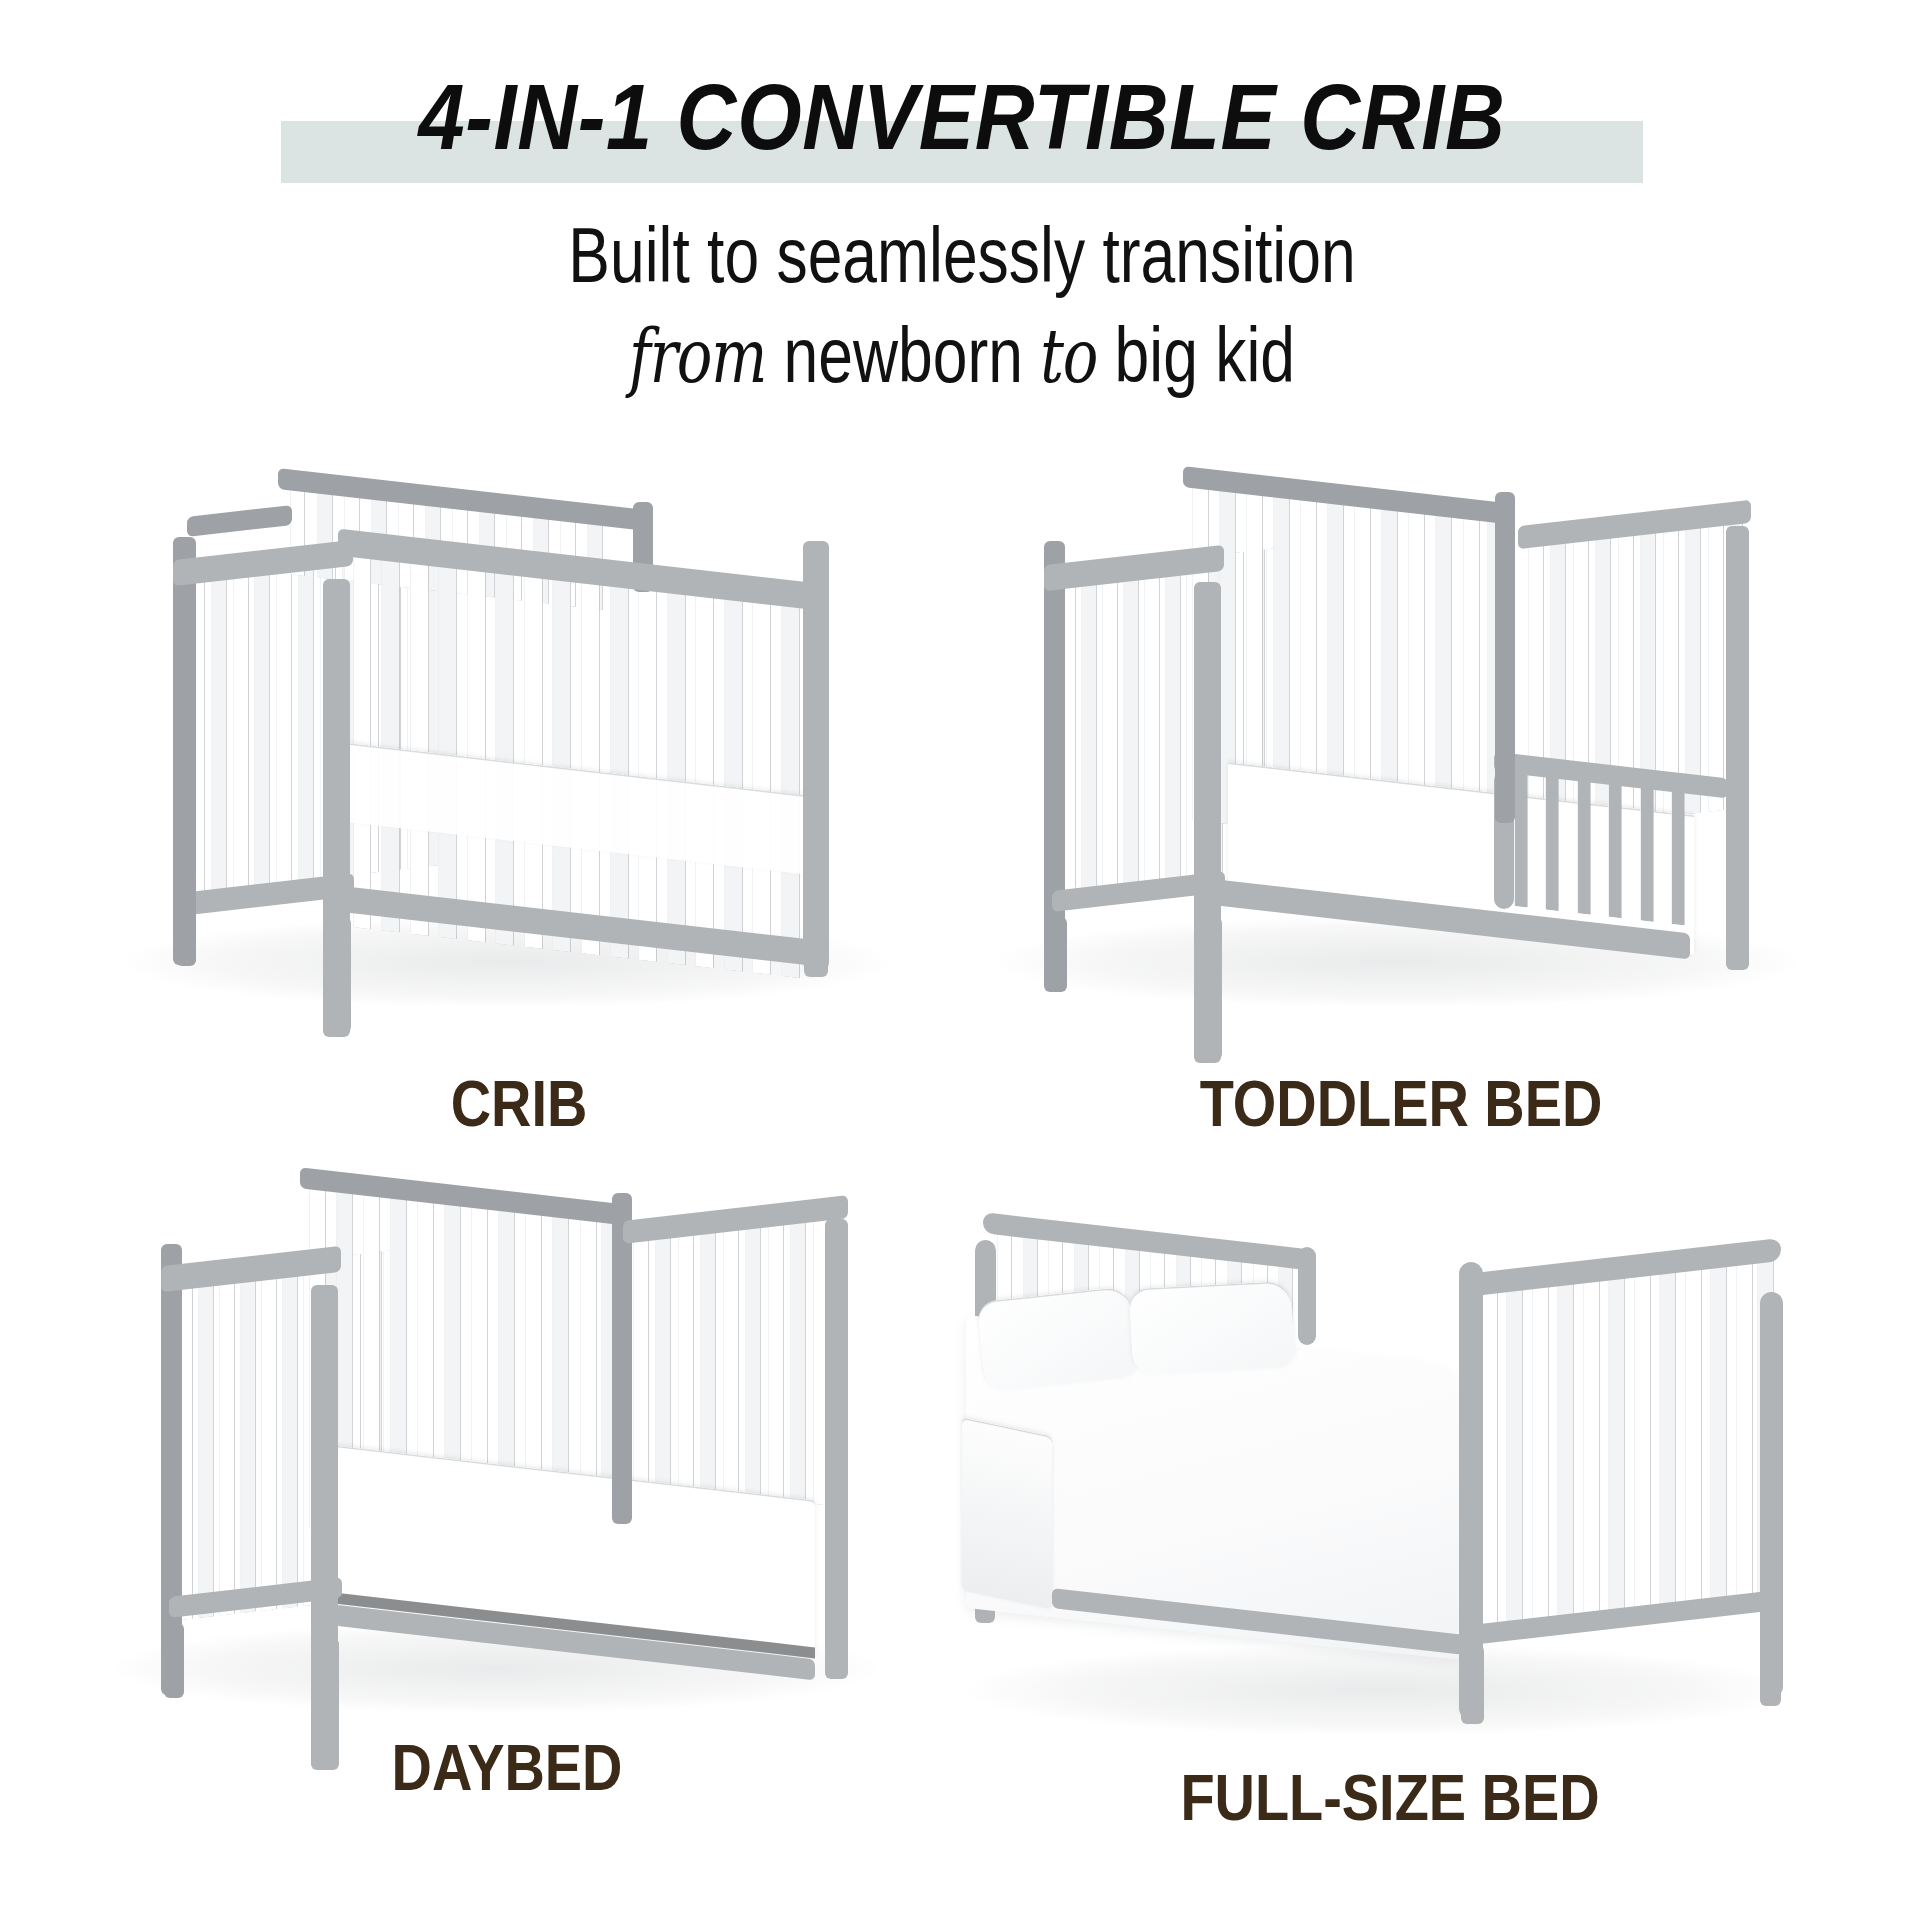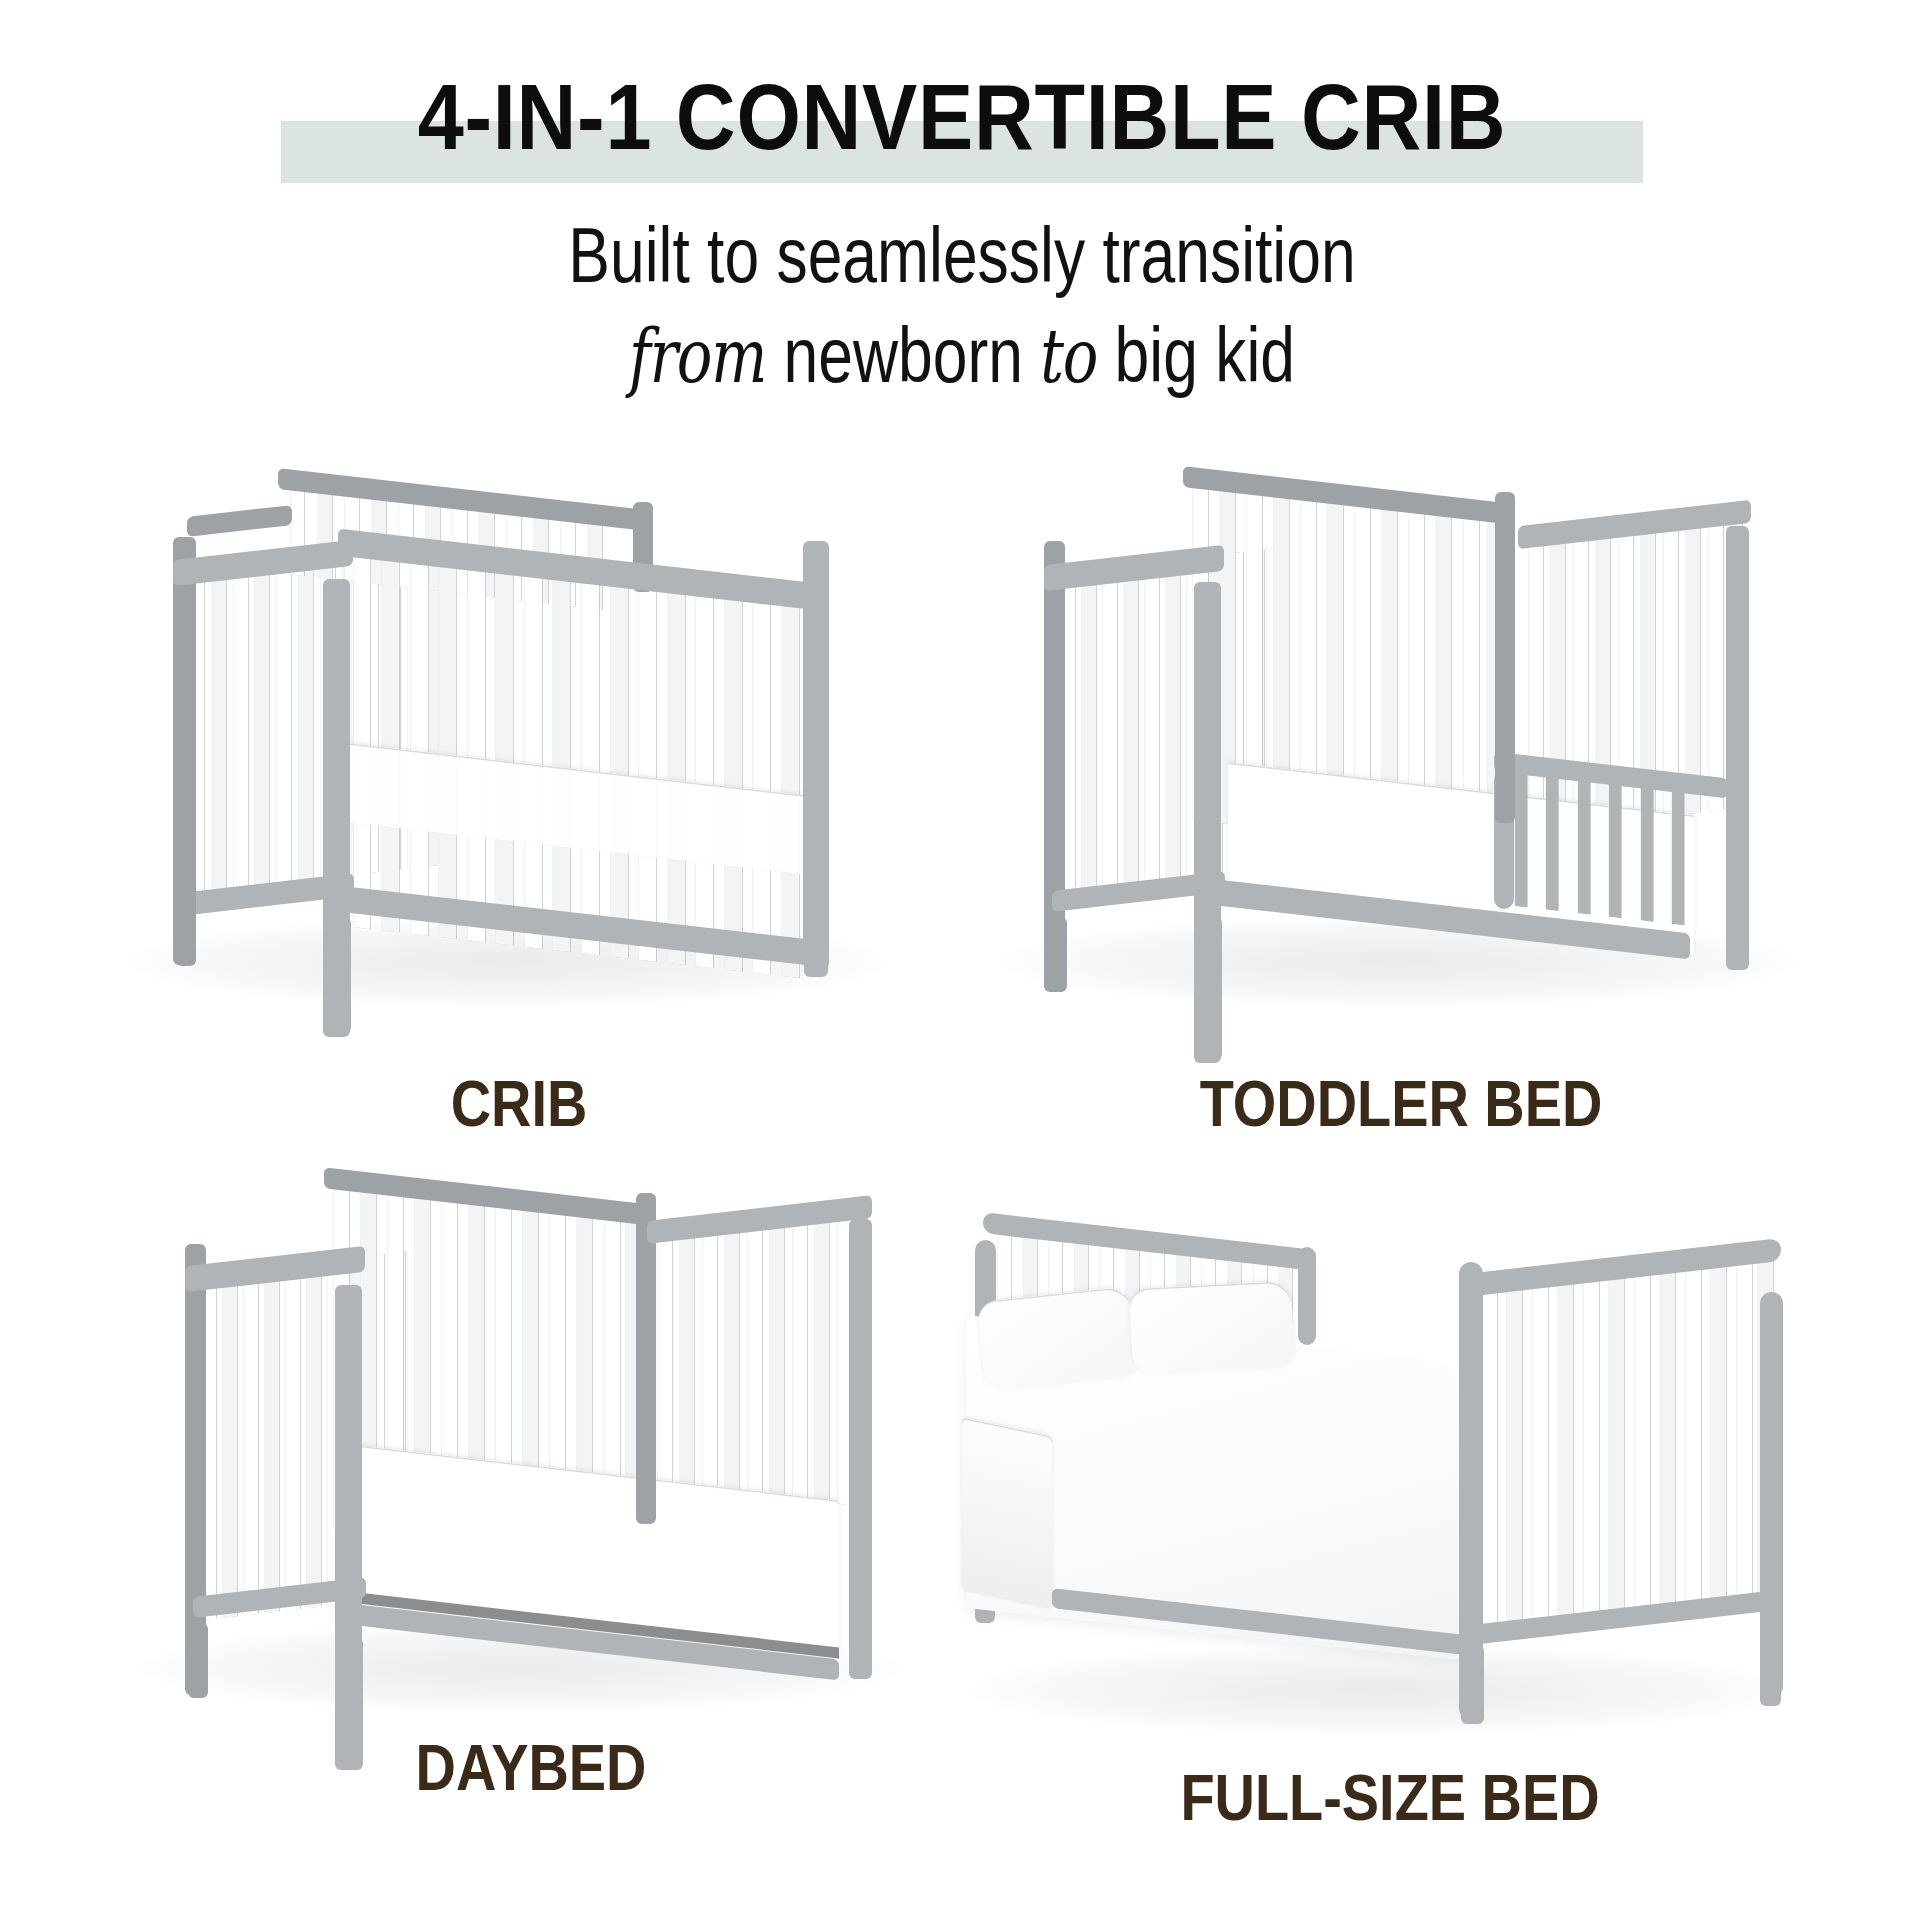--- a/index.html
+++ b/index.html
@@ -8,21 +8,21 @@
     width:1924px;height:1924px;
     font-family:"Liberation Sans", sans-serif;
     color:#111;
     overflow:hidden;
     position:relative;
   }
   .page{position:relative;width:1924px;height:1924px;background:#ffffff;}
 
   
   .header{position:absolute;left:0;top:0;width:1924px;text-align:center;}
-  .headline-wrap{position:relative;height:188px;}
+  .headline-wrap{position:relative;height:188px;font-style:italic;}
   .headline-band{
     position:absolute;left:50%;transform:translateX(-50%);
     top:121px;width:1362px;height:62px;background:#dbe3e3;
   }
   .headline{
     position:absolute;left:0;right:0;top:71px;
     font-size:92px;line-height:1;font-weight:700;
     letter-spacing:0.8px;color:#0d0d0d;
     transform:scaleX(0.90);
     white-space:nowrap;
@@ -41,21 +41,21 @@
     font-family:"DejaVu Serif", serif;
     font-style:italic;font-weight:400;
     font-size:74px;letter-spacing:-1.5px;
   }
 
   
   .grid{position:absolute;left:0;top:466px;width:1924px;}
   .cell{position:absolute;}
   .c1{left:98px;top:0px;width:842px;height:661px;}
   .c2{left:969px;top:0px;width:864px;height:661px;}
-  .c3{left:110px;top:706px;width:842px;height:661px;}
+  .c3{left:86px;top:706px;width:842px;height:661px;}
   .c4{left:939px;top:736px;width:902px;height:631px;}
 
   .stage{position:relative;width:100%;height:571px;}
 
   .caption{
     position:absolute;width:100%;text-align:center;
     font-size:65px;font-weight:700;color:#3b2a18;
     letter-spacing:0px;transform:scaleX(0.86);
     white-space:nowrap;
   }

